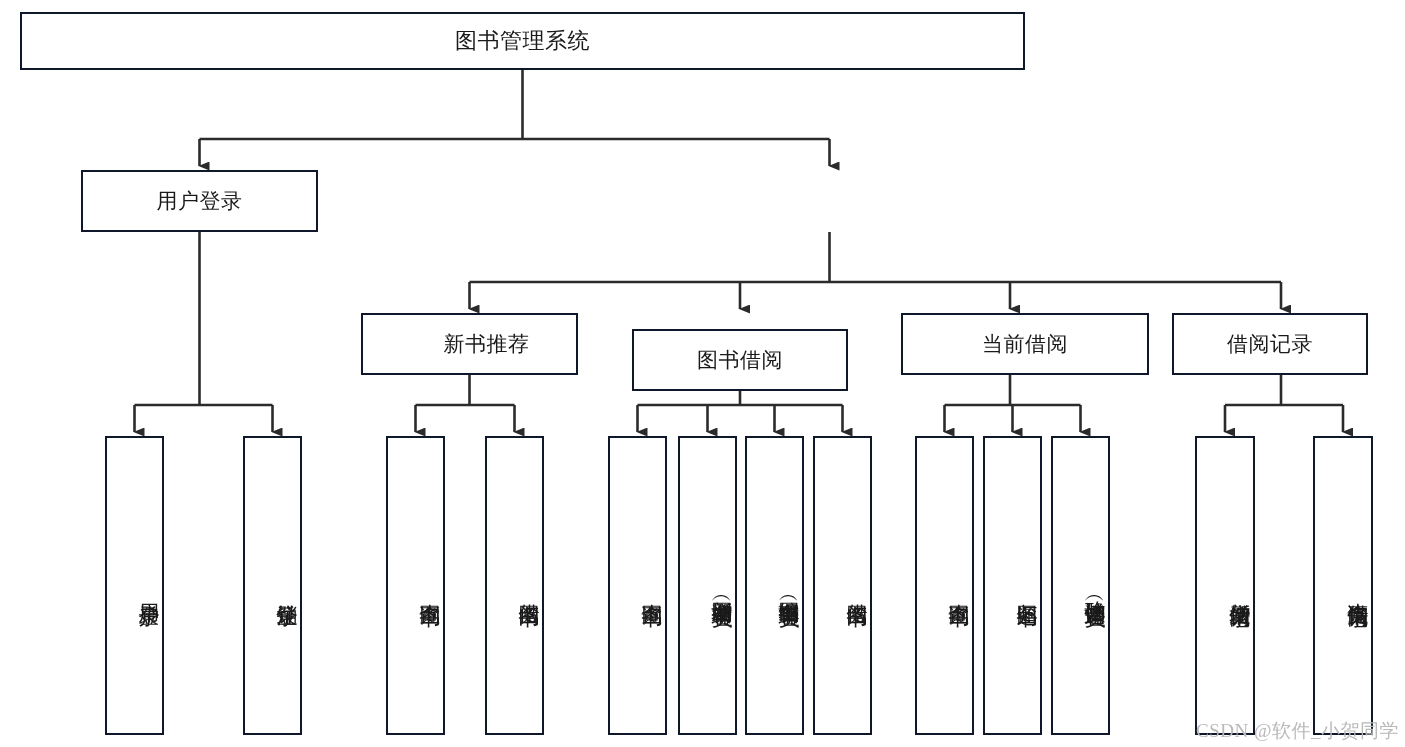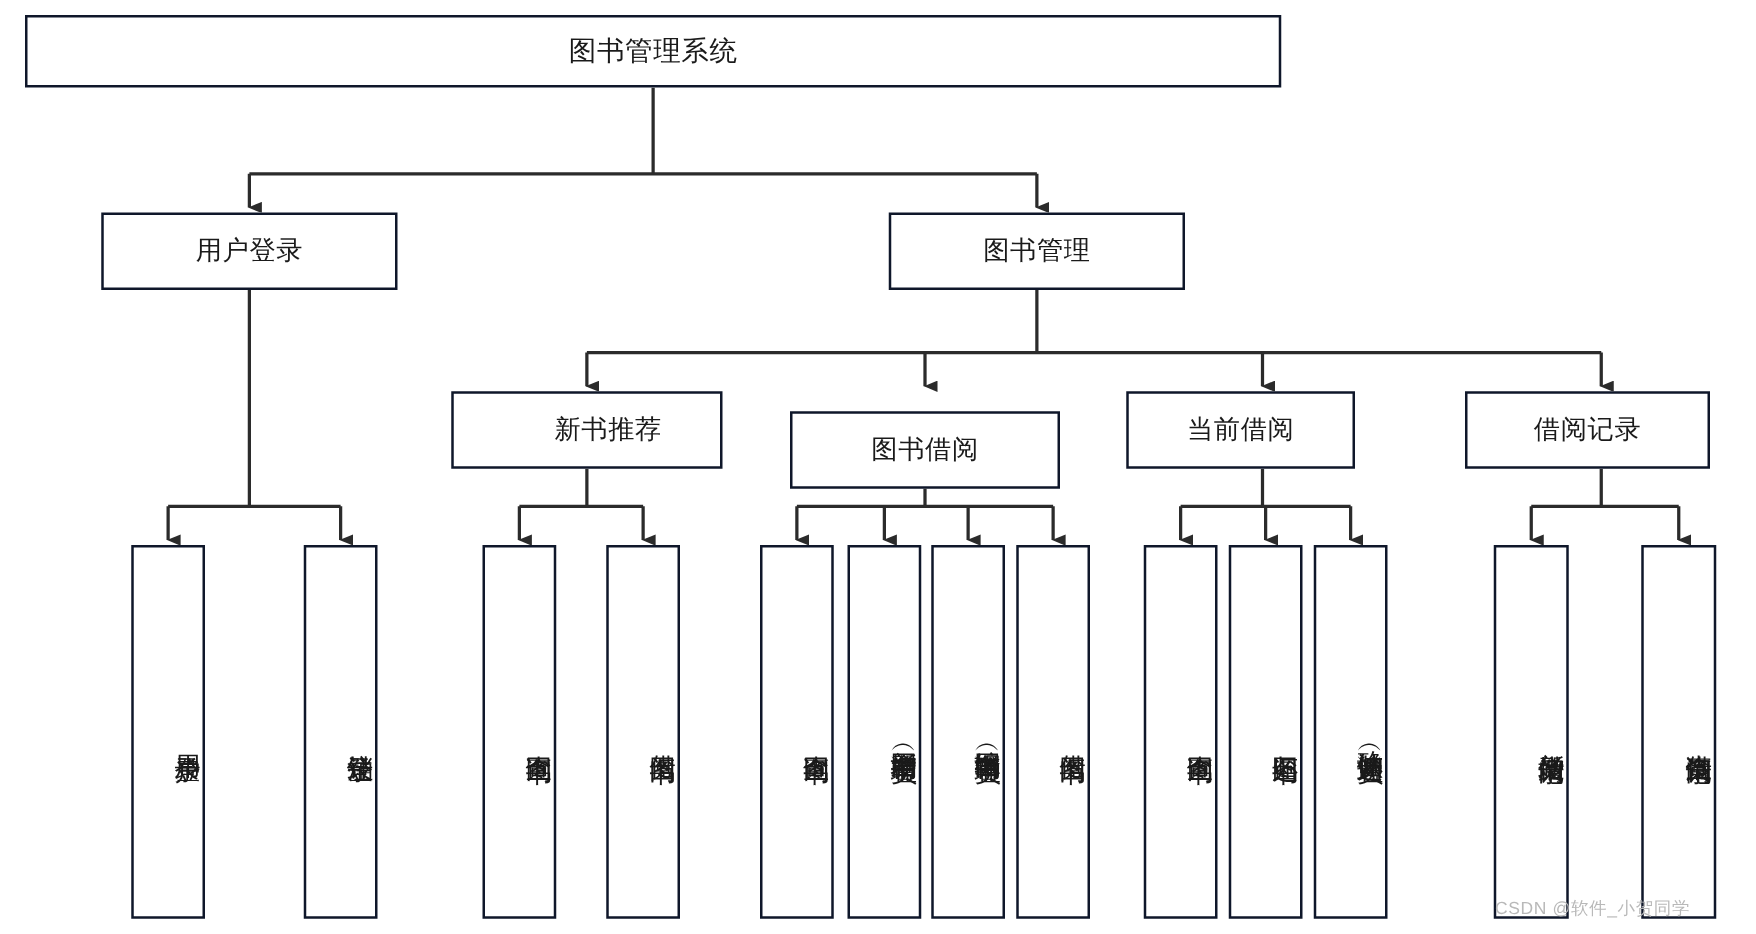--- a/index.html
+++ b/index.html
@@ -50,25 +50,25 @@
     align-items: flex-start;
     justify-content: center;
     padding-top: 6px;
     letter-spacing: 1px;
   }
   .node.root {
     font-size: 22px;
   }
   .watermark {
     position: absolute;
-    font-size: 14px;
+    font-size: 19px;
     color: #b9b9b9;
     white-space: nowrap;
     letter-spacing: 0.5px;
-    font-family: Liberation Sans, sans-serif;
+    font-family: Liberation Serif, serif;
   }
 </style>
 </head>
 <body>
 
 <div id="diagram-root">
 
   <svg id="edges-layer" viewBox="0 0 1405 747" width="1405" height="747" xmlns="http://www.w3.org/2000/svg">
     <defs>
       <marker id="arrowhead" markerWidth="9" markerHeight="11" refX="4.5" refY="10" orient="auto" markerUnits="userSpaceOnUse">
@@ -108,25 +108,24 @@
         <path d="M1281,375 L1281,405"></path>
         <path d="M1225,405 L1343,405"></path>
         <path d="M1225,405 L1225,432" marker-end="url(#arrowhead)"></path>
         <path d="M1343,405 L1343,432" marker-end="url(#arrowhead)"></path>
       </g>
   </svg>
 
   <div class="node horiz root" style="left: 20px; top: 12px; width: 1005px; height: 58px;">图书管理系统</div>
 
   <div class="node horiz" style="left: 81px; top: 170px; width: 237px; height: 62px;">用户登录</div>
-  <div class="node horiz" style="left: 711px; top: 170px; width: 237px; height: 62px;">图书管理</div>
 
   <div class="node horiz" style="left: 361px; top: 313px; width: 217px; height: 62px; padding-left: 34px;">新书推荐</div>
   <div class="node horiz" style="left: 632px; top: 313px; width: 216px; height: 62px; margin-top: 16px;">图书借阅</div>
-  <div class="node horiz" style="left: 901px; top: 313px; width: 183px; height: 62px;">当前借阅</div>
+  <div class="node horiz" style="left: 901px; top: 313px; width: 248px; height: 62px;">当前借阅</div>
   <div class="node horiz" style="left: 1172px; top: 313px; width: 196px; height: 62px;">借阅记录</div>
 
   <div class="node vert" style="left: 105px; top: 436px; width: 59px; height: 299px;">用户登录</div>
   <div class="node vert" style="left: 243px; top: 436px; width: 59px; height: 299px;">注销登录</div>
 
   <div class="node vert" style="left: 386px; top: 436px; width: 59px; height: 299px;">查询图书</div>
   <div class="node vert" style="left: 485px; top: 436px; width: 59px; height: 299px;">借阅图书</div>
 
   <div class="node vert" style="left: 608px; top: 436px; width: 59px; height: 299px;">查询图书</div>
   <div class="node vert" style="left: 678px; top: 436px; width: 59px; height: 299px;">新增图书（管理员）</div>

